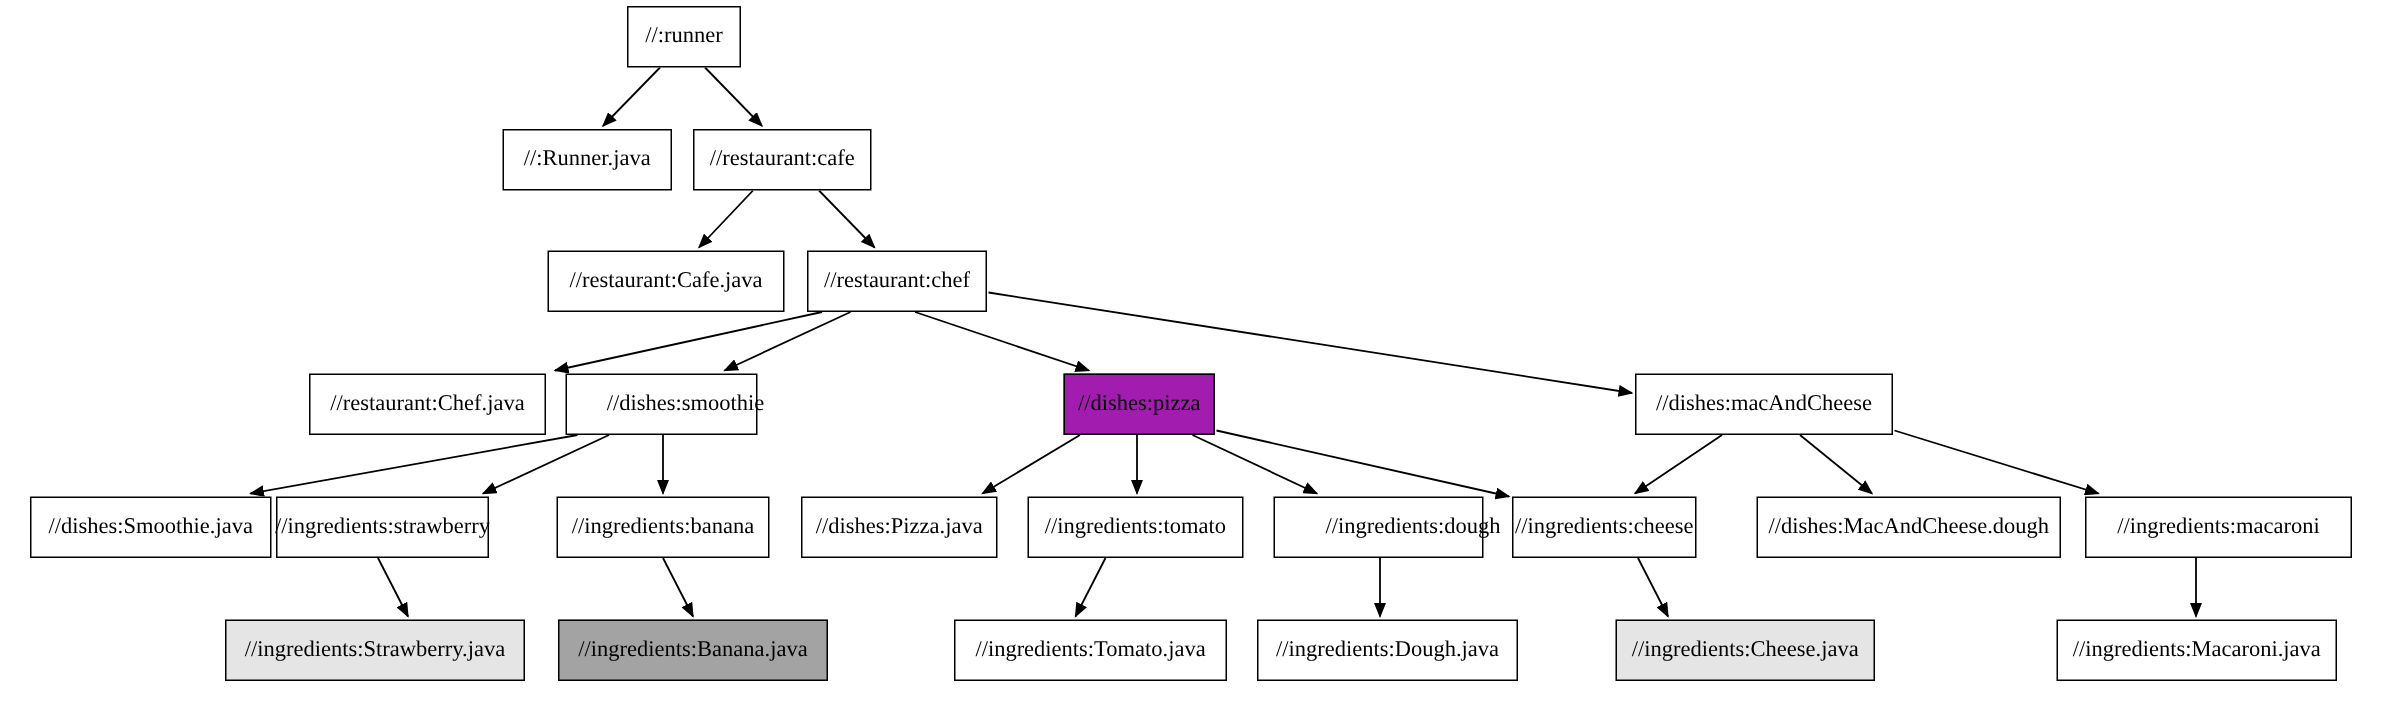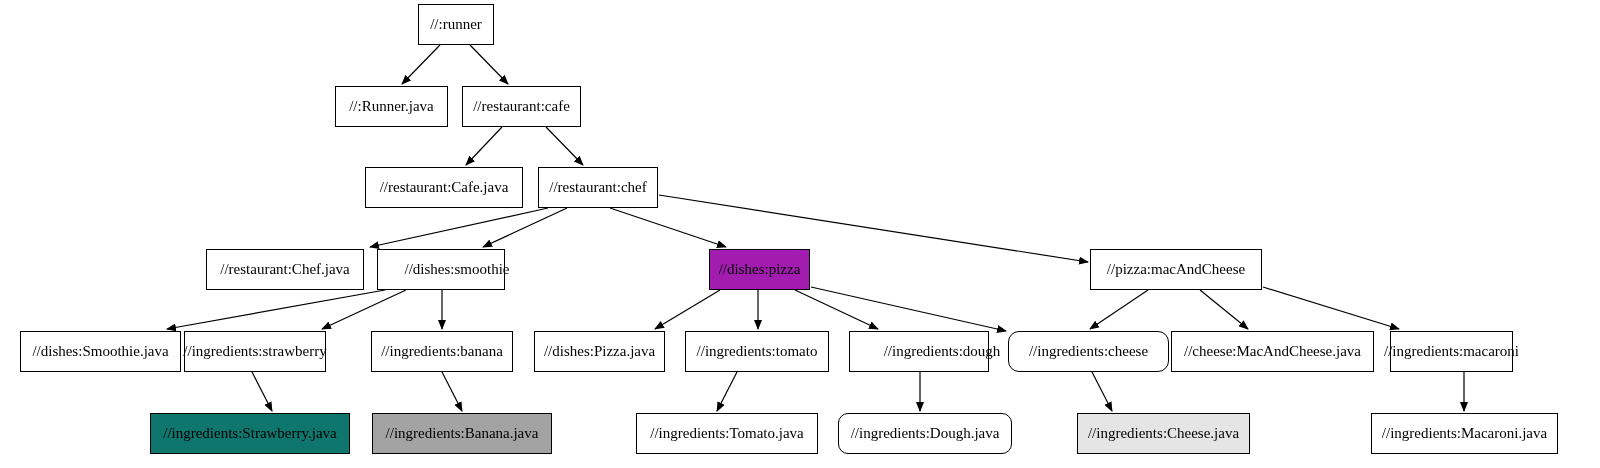--- a/index.html
+++ b/index.html
@@ -78,59 +78,59 @@
       <div class="node" style="left: 206px; top: 249px; width: 158px; height: 41px; border-color: rgb(0, 0, 0); background: rgb(255, 255, 255);">
         <span class="node-label">//restaurant:Chef.java</span>
       </div>
       <div class="node" style="left: 377px; top: 249px; width: 128px; height: 41px; border-color: rgb(0, 0, 0); background: rgb(255, 255, 255); padding-left: 32px;">
         <span class="node-label">//dishes:smoothie</span>
       </div>
       <div class="node" style="left: 709px; top: 249px; width: 101px; height: 41px; border-color: rgb(0, 0, 0); background: #a21caf;">
         <span class="node-label">//dishes:pizza</span>
       </div>
       <div class="node" style="left: 1090px; top: 249px; width: 172px; height: 41px; border-color: rgb(0, 0, 0); background: rgb(255, 255, 255);">
-        <span class="node-label">//pizza:macAndCheese</span>
+        <span class="node-label">//dishes:macAndCheese</span>
       </div>
       <div class="node" style="left: 20px; top: 331px; width: 161px; height: 41px; border-color: rgb(0, 0, 0); background: rgb(255, 255, 255);">
         <span class="node-label">//dishes:Smoothie.java</span>
       </div>
       <div class="node" style="left: 184px; top: 331px; width: 142px; height: 41px; border-color: rgb(0, 0, 0); background: rgb(255, 255, 255); justify-content: center;">
         <span class="node-label">//ingredients:strawberry</span>
       </div>
       <div class="node" style="left: 371px; top: 331px; width: 142px; height: 41px; border-color: rgb(0, 0, 0); background: rgb(255, 255, 255);">
         <span class="node-label">//ingredients:banana</span>
       </div>
       <div class="node" style="left: 534px; top: 331px; width: 131px; height: 41px; border-color: rgb(0, 0, 0); background: rgb(255, 255, 255);">
         <span class="node-label">//dishes:Pizza.java</span>
       </div>
       <div class="node" style="left: 685px; top: 331px; width: 144px; height: 41px; border-color: rgb(0, 0, 0); background: rgb(255, 255, 255);">
         <span class="node-label">//ingredients:tomato</span>
       </div>
       <div class="node" style="left: 849px; top: 331px; width: 140px; height: 41px; border-color: rgb(0, 0, 0); background: rgb(255, 255, 255); padding-left: 46px;">
         <span class="node-label">//ingredients:dough</span>
       </div>
-      <div class="node" style="left: 1008px; top: 331px; width: 161px; height: 41px; border-color: rgb(0, 0, 0); background: rgb(255, 255, 255); border-radius: 11px;">
+      <div class="node" style="left: 1008px; top: 331px; width: 123px; height: 41px; border-color: rgb(0, 0, 0); background: rgb(255, 255, 255);">
         <span class="node-label">//ingredients:cheese</span>
       </div>
       <div class="node" style="left: 1171px; top: 331px; width: 203px; height: 41px; border-color: rgb(0, 0, 0); background: rgb(255, 255, 255);">
-        <span class="node-label">//cheese:MacAndCheese.java</span>
+        <span class="node-label">//dishes:MacAndCheese.dough</span>
       </div>
-      <div class="node" style="left: 1390px; top: 331px; width: 123px; height: 41px; border-color: rgb(0, 0, 0); background: rgb(255, 255, 255);">
+      <div class="node" style="left: 1390px; top: 331px; width: 178px; height: 41px; border-color: rgb(0, 0, 0); background: rgb(255, 255, 255);">
         <span class="node-label">//ingredients:macaroni</span>
       </div>
-      <div class="node" style="left: 150px; top: 413px; width: 200px; height: 41px; border-color: rgb(0, 0, 0); background: #0f766e;">
+      <div class="node" style="left: 150px; top: 413px; width: 200px; height: 41px; border-color: rgb(0, 0, 0); background: #e5e5e5;">
         <span class="node-label">//ingredients:Strawberry.java</span>
       </div>
       <div class="node" style="left: 372px; top: 413px; width: 180px; height: 41px; border-color: rgb(0, 0, 0); background: #a3a3a3;">
         <span class="node-label">//ingredients:Banana.java</span>
       </div>
       <div class="node" style="left: 636px; top: 413px; width: 182px; height: 41px; border-color: rgb(0, 0, 0); background: rgb(255, 255, 255);">
         <span class="node-label">//ingredients:Tomato.java</span>
       </div>
-      <div class="node" style="left: 838px; top: 413px; width: 174px; height: 41px; border-color: rgb(0, 0, 0); background: rgb(255, 255, 255); border-radius: 10px;">
+      <div class="node" style="left: 838px; top: 413px; width: 174px; height: 41px; border-color: rgb(0, 0, 0); background: rgb(255, 255, 255);">
         <span class="node-label">//ingredients:Dough.java</span>
       </div>
       <div class="node" style="left: 1077px; top: 413px; width: 173px; height: 41px; border-color: rgb(0, 0, 0); background: #e5e5e5;">
         <span class="node-label">//ingredients:Cheese.java</span>
       </div>
       <div class="node" style="left: 1371px; top: 413px; width: 187px; height: 41px; border-color: rgb(0, 0, 0); background: rgb(255, 255, 255);">
         <span class="node-label">//ingredients:Macaroni.java</span>
       </div>
     </div>
 </div>

